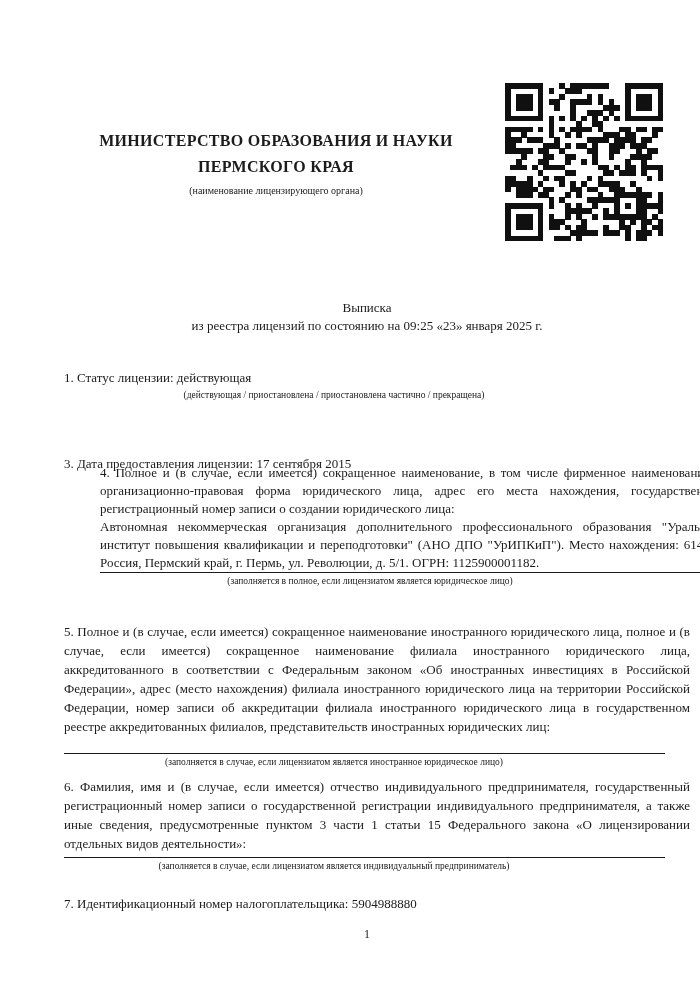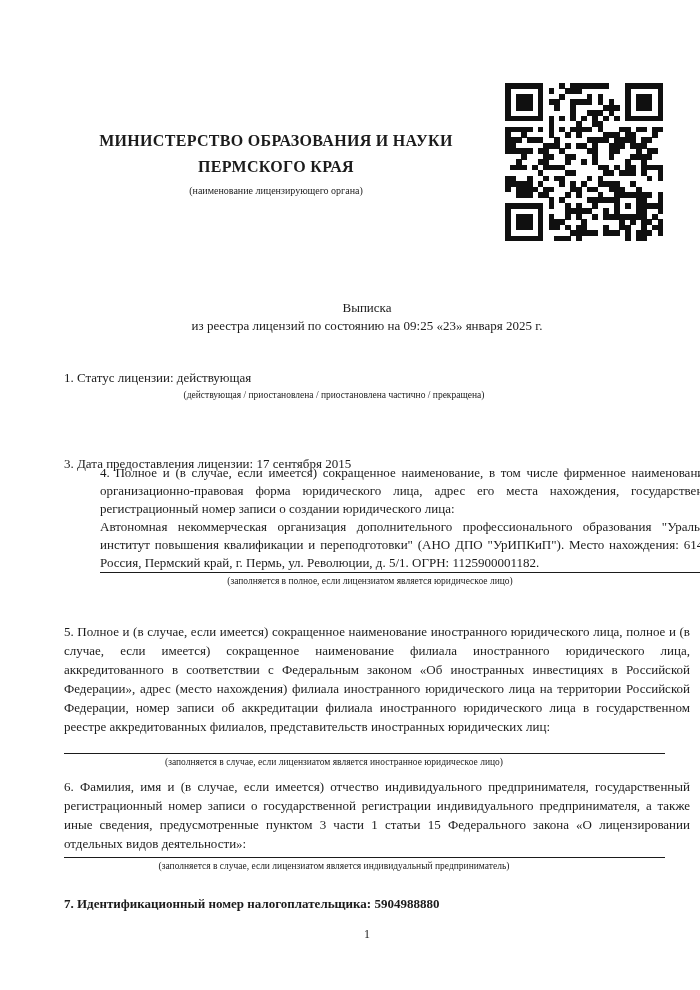--- a/index.html
+++ b/index.html
@@ -86,21 +86,21 @@
     margin-top: 2px;
   }
 
   .i1  { top: 370px; }
   .i1c { position: absolute; left: 64px; top: 389px; width: 540px; text-align: center; font-size: 9.5px; line-height: 12px; }
   .i2  { top: 423px; }
   .i3  { top: 456px; }
   .i4  { top: 464px; margin-left: 36px; }
   .i5  { top: 622px; }
   .i6  { top: 777px; }
-  .i7  { top: 896px; font-weight: bold; }
+  .i7  { top: 896px; }
 
   .i4 .sep { margin-top: 0; }
   .i5 .sep { margin-top: 17px; }
   .i6 .sep { margin-top: 4px; }
 
   .pagenum {
     position: absolute;
     left: 64px;
     top: 927px;
     width: 606px;

